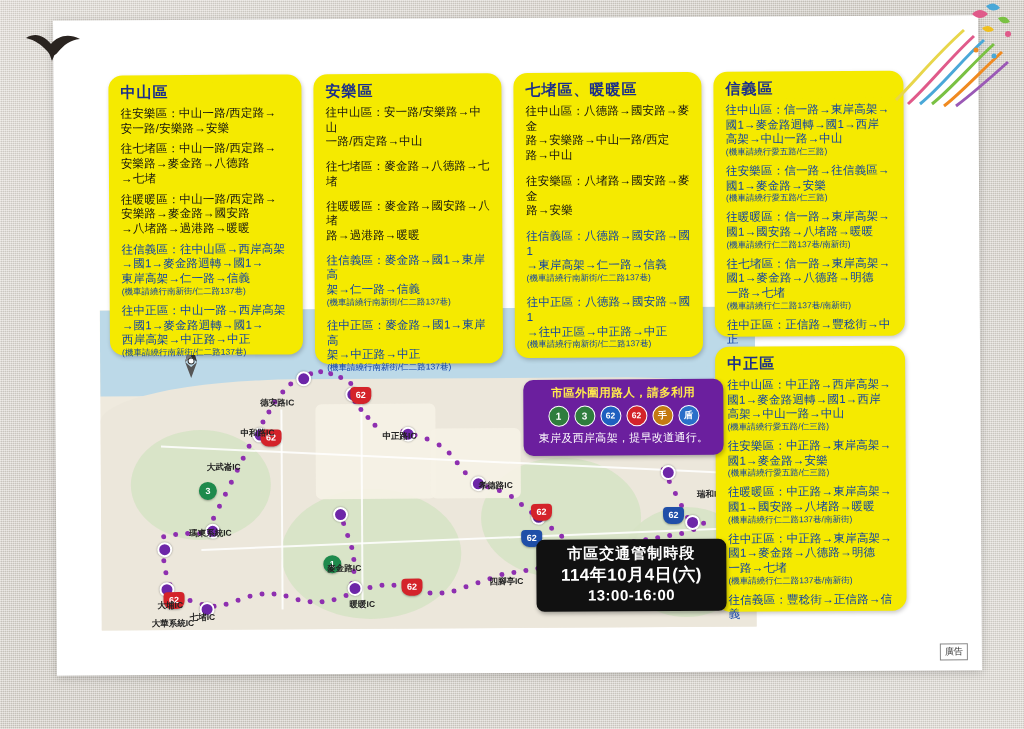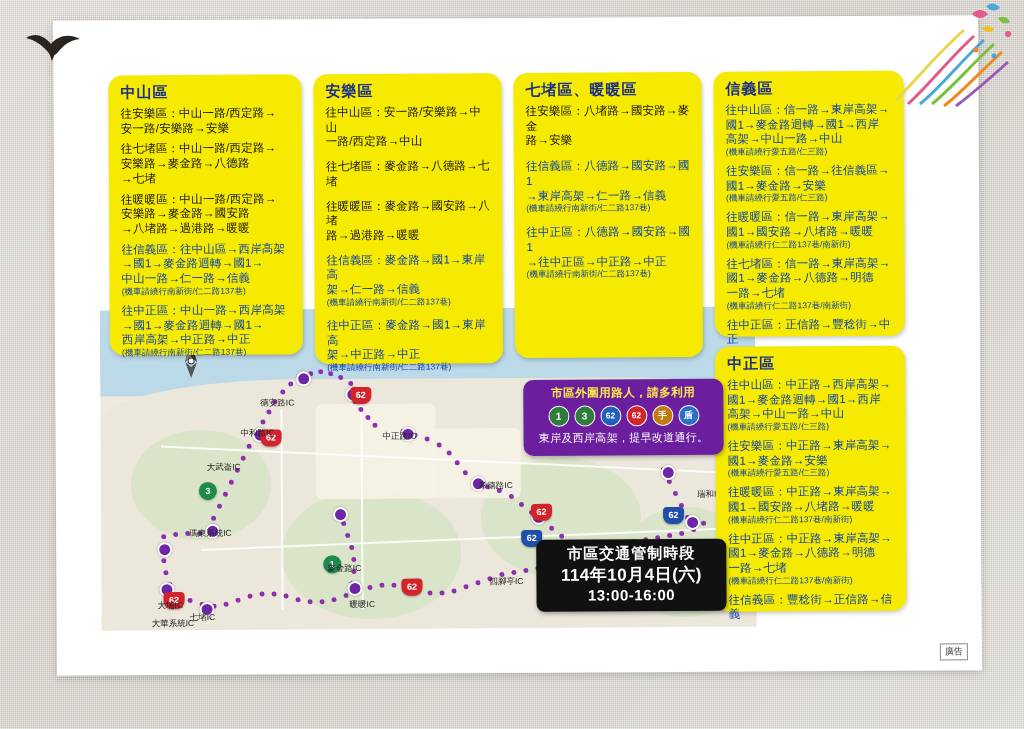--- a/index.html
+++ b/index.html
@@ -156,20 +156,21 @@
     border-radius: 50%;
     background: #6d26a8;
     border: 2px solid #ffffff;
     box-shadow: 0 0 2px rgba(0,0,0,0.4);
   }
   .ic-label {
     position: absolute;
     font-size: 8.5px;
     color: #222;
     white-space: nowrap;
+    font-weight: bold;
   }
   .shield {
     position: absolute;
     width: 21px;
     height: 17px;
     background: #d4232a;
     color: #fff;
     font-size: 9px;
     font-weight: bold;
     text-align: center;
@@ -496,21 +497,21 @@
           <div class="sec-line">→七堵</div>
         </div>
         <div class="sec">
           <div class="sec-line">往暖暖區：中山一路/西定路→</div>
           <div class="sec-line">安樂路→麥金路→國安路</div>
           <div class="sec-line">→八堵路→過港路→暖暖</div>
         </div>
         <div class="sec blue">
           <div class="sec-line">往信義區：往中山區→西岸高架</div>
           <div class="sec-line">→國1→麥金路迴轉→國1→</div>
-          <div class="sec-line">中山一路→仁一路→信義</div>
+          <div class="sec-line">東岸高架→仁一路→信義</div>
           <div class="note">(機車請繞行南新街/仁二路137巷)</div>
         </div>
         <div class="sec blue">
           <div class="sec-line">往中正區：中山一路→西岸高架</div>
           <div class="sec-line">→國1→麥金路迴轉→國1→</div>
           <div class="sec-line">西岸高架→中正路→中正</div>
           <div class="note">(機車請繞行南新街/仁二路137巷)</div>
         </div>
       </div>
 
@@ -534,20 +535,25 @@
         </div>
         <div class="sec blue">
           <div class="sec-line">往中正區：麥金路→國1→東岸高</div>
           <div class="sec-line">架→中正路→中正</div>
           <div class="note">(機車請繞行南新街/仁二路137巷)</div>
         </div>
       </div>
 
       <div class="card" style="left:460px;top:55px;width:188px;height:285px;">
         <div class="card-title">七堵區、暖暖區</div>
+        <div class="sec" style="margin-bottom:11px">
+          <div class="sec-line">往中山區：八德路→國安路→麥金</div>
+          <div class="sec-line">路→安樂路→中山一路/西定</div>
+          <div class="sec-line">路→中山</div>
+        </div>
         <div class="sec" style="margin-bottom:11px">
           <div class="sec-line">往安樂區：八堵路→國安路→麥金</div>
           <div class="sec-line">路→安樂</div>
         </div>
         <div class="sec blue" style="margin-bottom:11px">
           <div class="sec-line">往信義區：八德路→國安路→國1</div>
           <div class="sec-line">→東岸高架→仁一路→信義</div>
           <div class="note">(機車請繞行南新街/仁二路137巷)</div>
         </div>
         <div class="sec blue">

